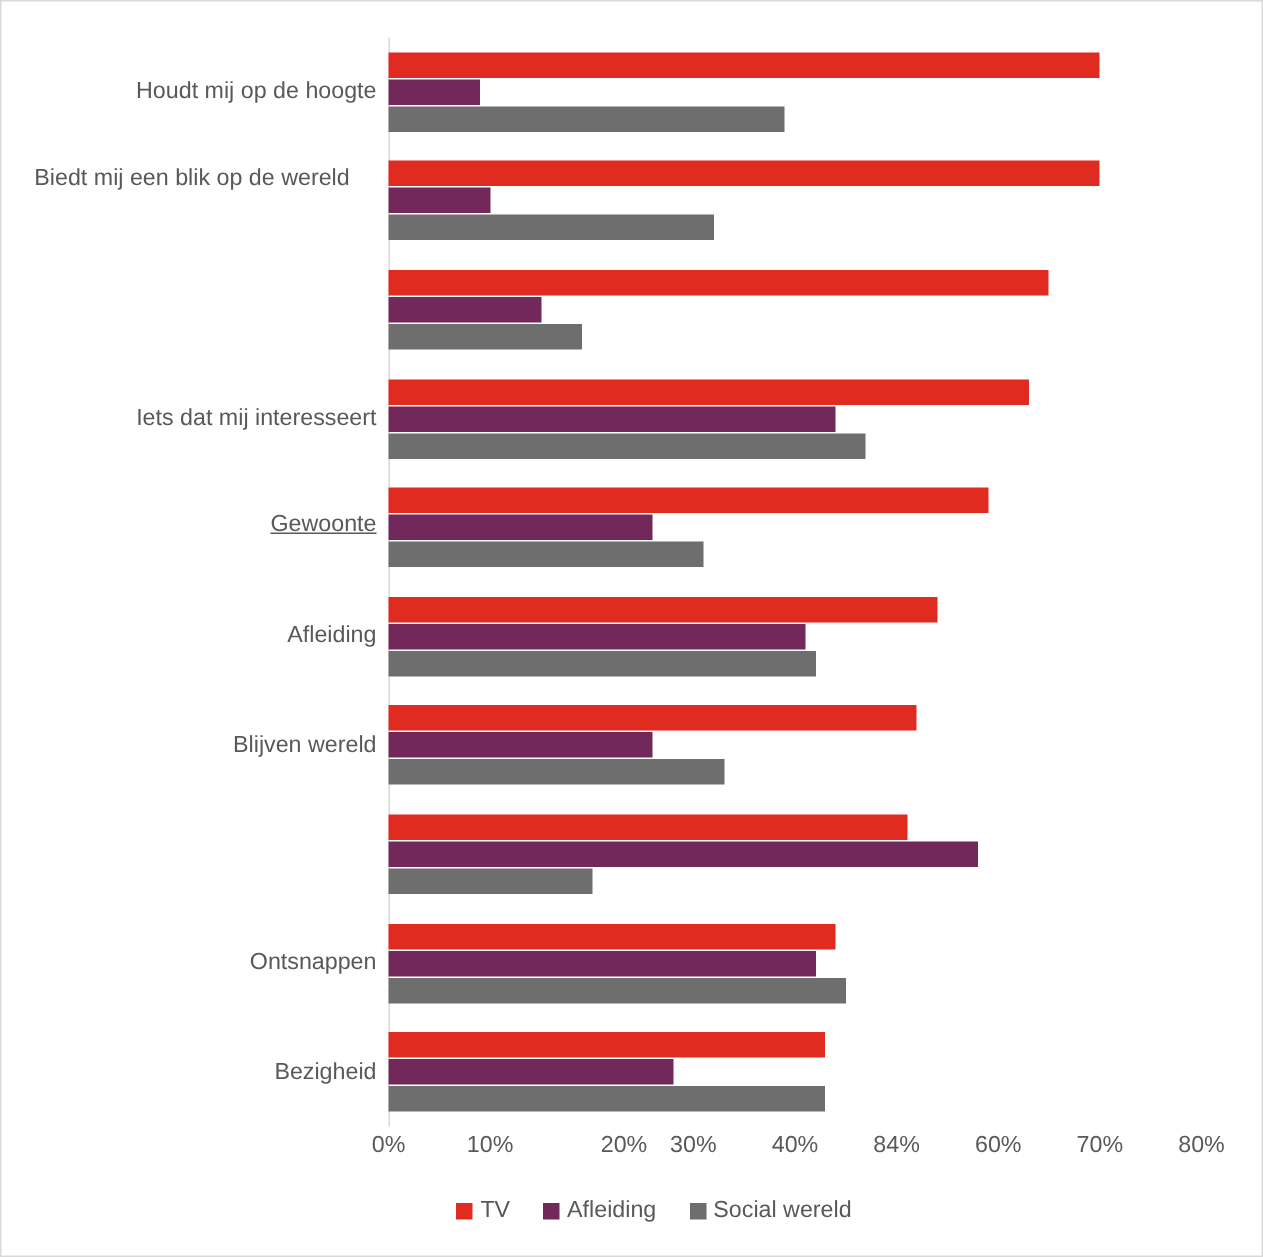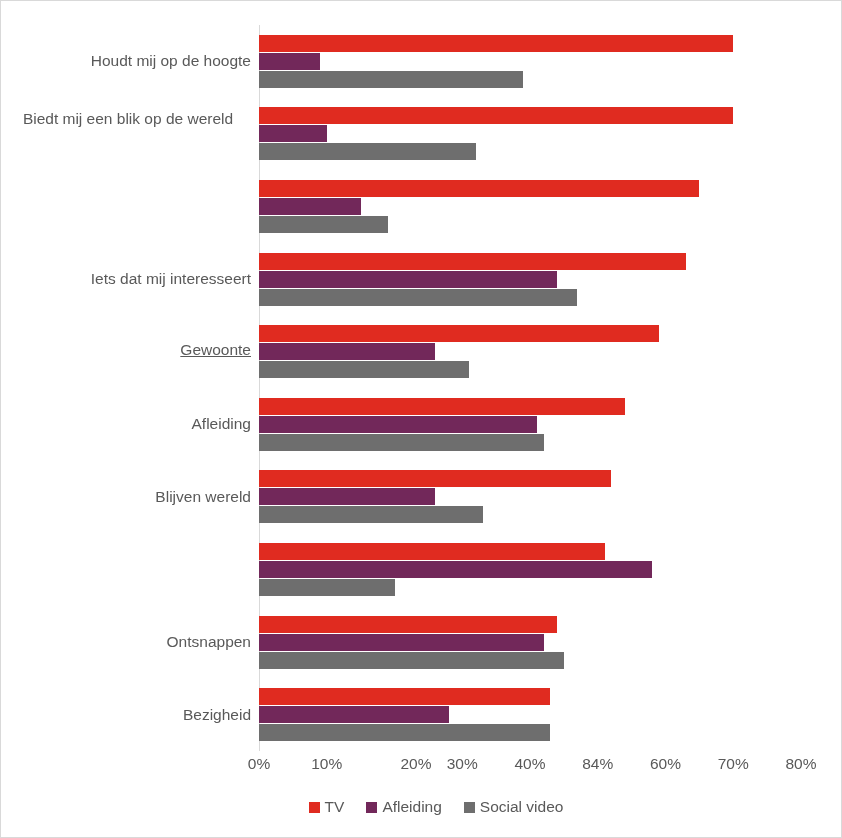--- a/index.html
+++ b/index.html
@@ -199,17 +199,17 @@
       <div class="legend-item">
         <span class="legend-swatch" style="background: rgb(224, 43, 32);"></span>
         <span>TV</span>
       </div>
       <div class="legend-item">
         <span class="legend-swatch" style="background: rgb(114, 40, 90);"></span>
         <span>Afleiding</span>
       </div>
       <div class="legend-item">
         <span class="legend-swatch" style="background: rgb(110, 110, 110);"></span>
-        <span>Social video</span>
+        <span>Social wereld</span>
       </div>
     </div>
 
 </div>
 
 </body></html>

